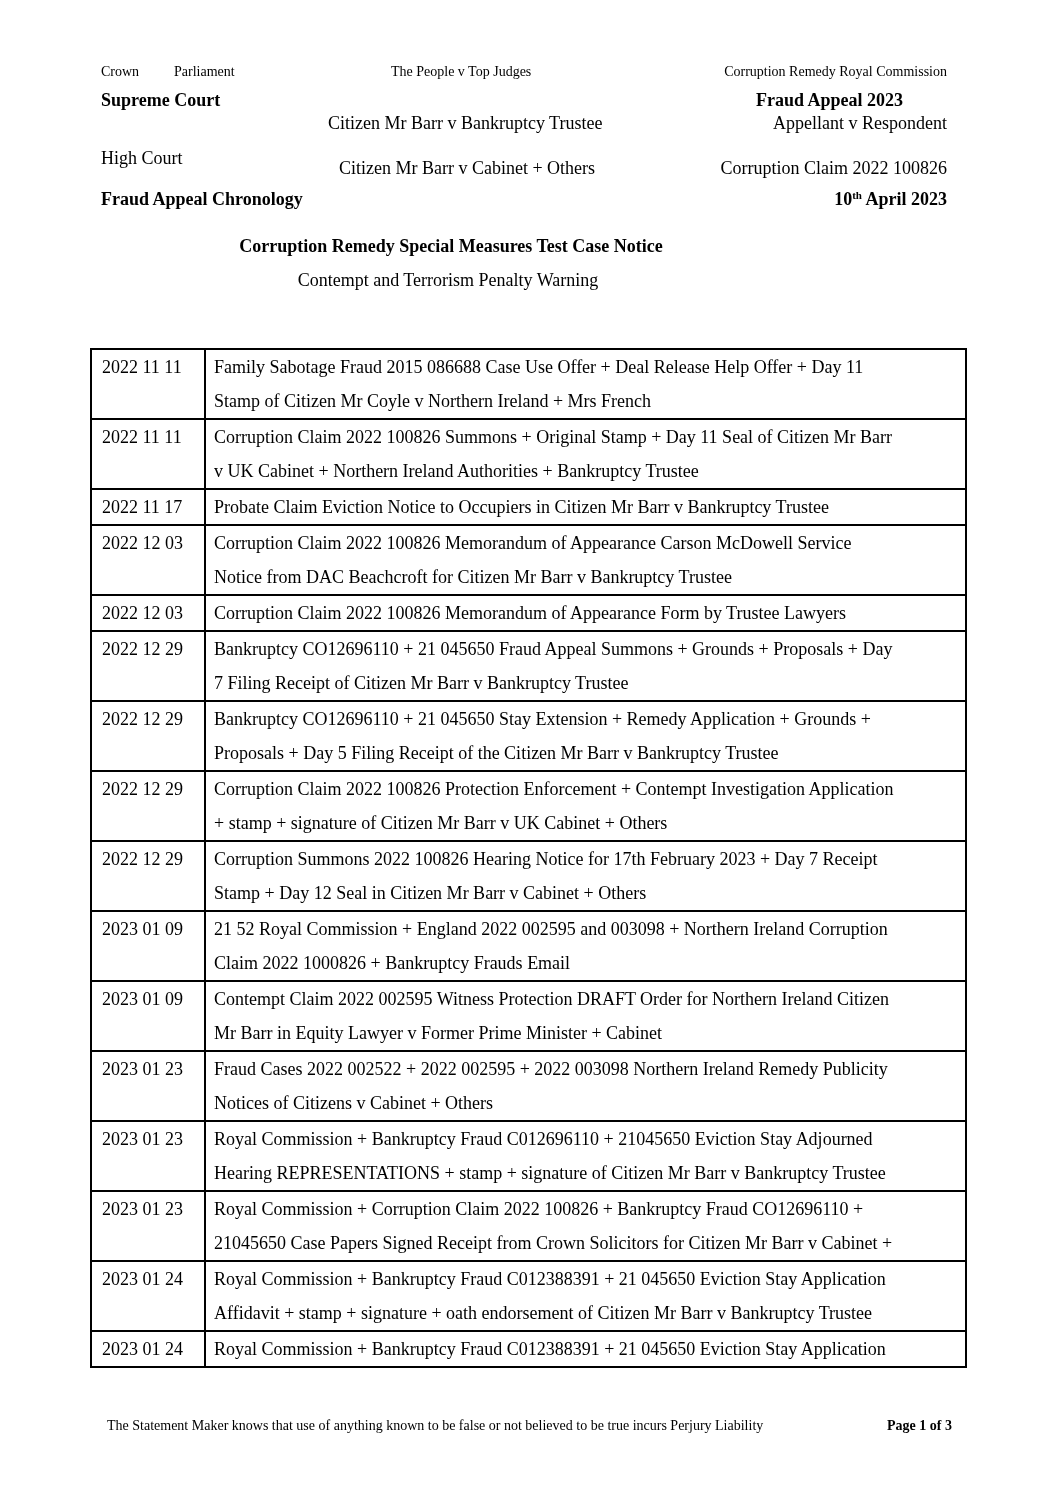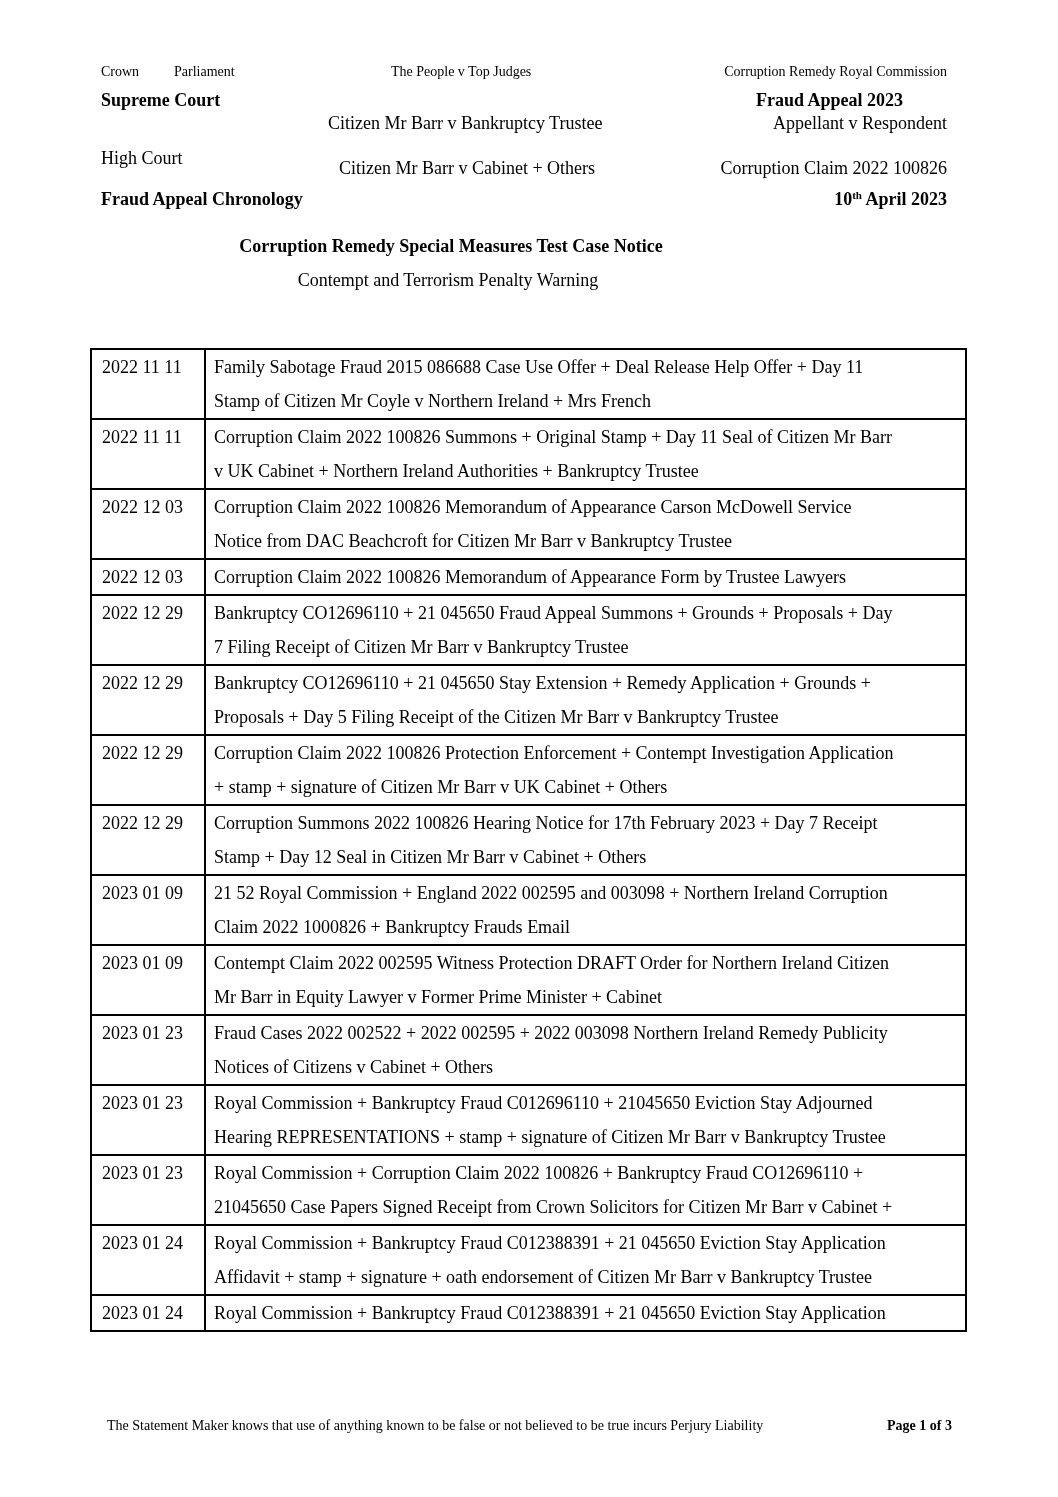--- a/index.html
+++ b/index.html
@@ -81,20 +81,26 @@
         <td class="desc-cell">
           <span class="desc-line">Family Sabotage Fraud 2015 086688 Case Use Offer + Deal Release Help Offer + Day 11</span>
           <span class="desc-line">Stamp of Citizen Mr Coyle v Northern Ireland + Mrs French</span>
         </td>
       </tr>
       <tr>
         <td class="date-cell">2022 11 11</td>
         <td class="desc-cell">
           <span class="desc-line">Corruption Claim 2022 100826 Summons + Original Stamp +  Day 11 Seal of Citizen Mr Barr</span>
           <span class="desc-line">v UK Cabinet + Northern Ireland Authorities + Bankruptcy Trustee</span>
+        </td>
+      </tr>
+      <tr>
+        <td class="date-cell">2022 11 17</td>
+        <td class="desc-cell">
+          <span class="desc-line">Probate Claim Eviction Notice to Occupiers in Citizen Mr Barr v Bankruptcy Trustee</span>
         </td>
       </tr>
       <tr>
         <td class="date-cell">2022 12 03</td>
         <td class="desc-cell">
           <span class="desc-line">Corruption Claim 2022 100826 Memorandum of Appearance Carson McDowell Service</span>
           <span class="desc-line">Notice from DAC Beachcroft for Citizen Mr Barr v Bankruptcy Trustee</span>
         </td>
       </tr>
       <tr>

